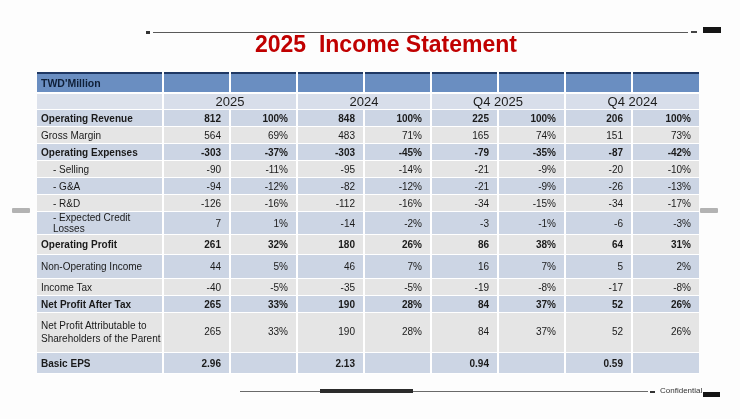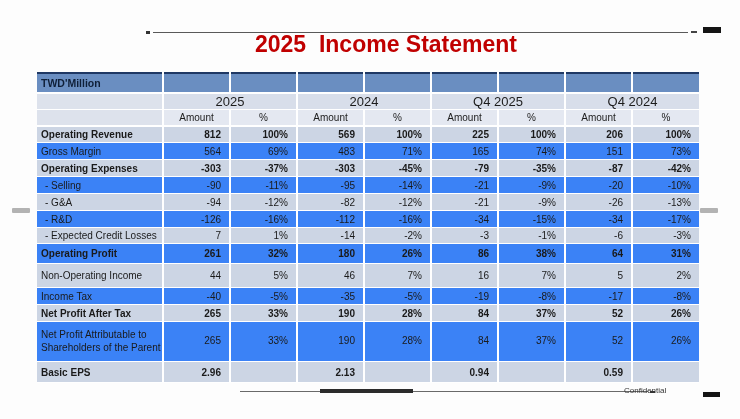--- a/index.html
+++ b/index.html
@@ -40,36 +40,36 @@
   
   tr.twd-row td { background: #6a8ec1; height: 20px; border-top: 2px solid #1f3864; border-bottom: 2px solid #fff; }
   tr.twd-row td.label { font-weight: 700; font-size: 10.5px; color: #0f1f38; padding-left: 4px; }
   tr.year-row td { background: #d8deea; height: 16px; text-align: center; font-size: 13px; color: #1c1c1c; }
   tr.sub-row td { background: #e4e8f1; height: 16px; text-align: center; font-size: 10px; color: #1c1c1c; border-bottom: 2px solid #fff; }
   tr.year-row td.label, tr.sub-row td.label { background: #dde2ec; }
 
   
   tbody td { height: 17px; }
   tbody td.label { text-align: left; padding-left: 4px; }
-  tbody td.label.indent { padding-left: 8px; margin-left: 12px; }
+  tbody td.label.indent { padding-left: 16px; margin-left: 12px; }
   tbody td.val { text-align: right; padding-right: 8px; }
   tbody tr.band-blue td { background: #ccd5e4; }
-  tbody tr.band-light td { background: #3b82f6; }
+  tbody tr.band-light td { background: #e5e5e5; }
   tbody tr.bold td { font-weight: 700; }
   tbody tr:nth-child(7) td { height: 16px; }
   tbody tr:nth-child(8) td { height: 20px; }
   tbody tr:nth-child(9) td { height: 24px; }
   tbody tr:nth-child(12) td { height: 40px; line-height: 1.25; }
   tbody tr:nth-child(13) td { height: 21px; }
 
   
   .footer-line-thin  { position: absolute; left: 240px; top: 391px; width: 408px; height: 1px; background: #6a6a6a; }
   .footer-line-thick { position: absolute; left: 320px; top: 389px; width: 93px; height: 4px; background: #2b2b2b; }
   .footer-tick { position: absolute; left: 650px; top: 391px; width: 5px; height: 2px; background: #333; }
-  .footer-text { position: absolute; left: 624px; top: 386px; font-size: 8px; color: #333; }
+  .footer-text { position: absolute; left: 660px; top: 386px; font-size: 8px; color: #333; }
   .footer-blackdash { position: absolute; left: 703px; top: 392px; width: 17px; height: 5px; background: #141414; }
 </style>
 </head>
 <body>
 
 <div class="slide">
 
   <div class="logo-dot"></div>
 
   <div class="top-line"></div>
@@ -106,38 +106,27 @@
             <td></td>
             <td></td>
           </tr>
           <tr class="year-row">
             <td class="label"></td>
             <td colspan="2">2025</td>
             <td colspan="2">2024</td>
             <td colspan="2">Q4 2025</td>
             <td colspan="2">Q4 2024</td>
           </tr>
-          <tr class="sub-row">
-            <td class="label"></td>
-            <td>Amount</td>
-            <td>%</td>
-            <td>Amount</td>
-            <td>%</td>
-            <td>Amount</td>
-            <td>%</td>
-            <td>Amount</td>
-            <td>%</td>
-          </tr>
         </thead>
       <tbody id="tbl-body">
           <tr class="band-blue bold">
             <td class="label">Operating Revenue</td>
             <td class="val">812</td>
             <td class="val">100%</td>
-            <td class="val">569</td>
+            <td class="val">848</td>
             <td class="val">100%</td>
             <td class="val">225</td>
             <td class="val">100%</td>
             <td class="val">206</td>
             <td class="val">100%</td>
           </tr>
           <tr class="band-light">
             <td class="label">Gross Margin</td>
             <td class="val">564</td>
             <td class="val">69%</td>

